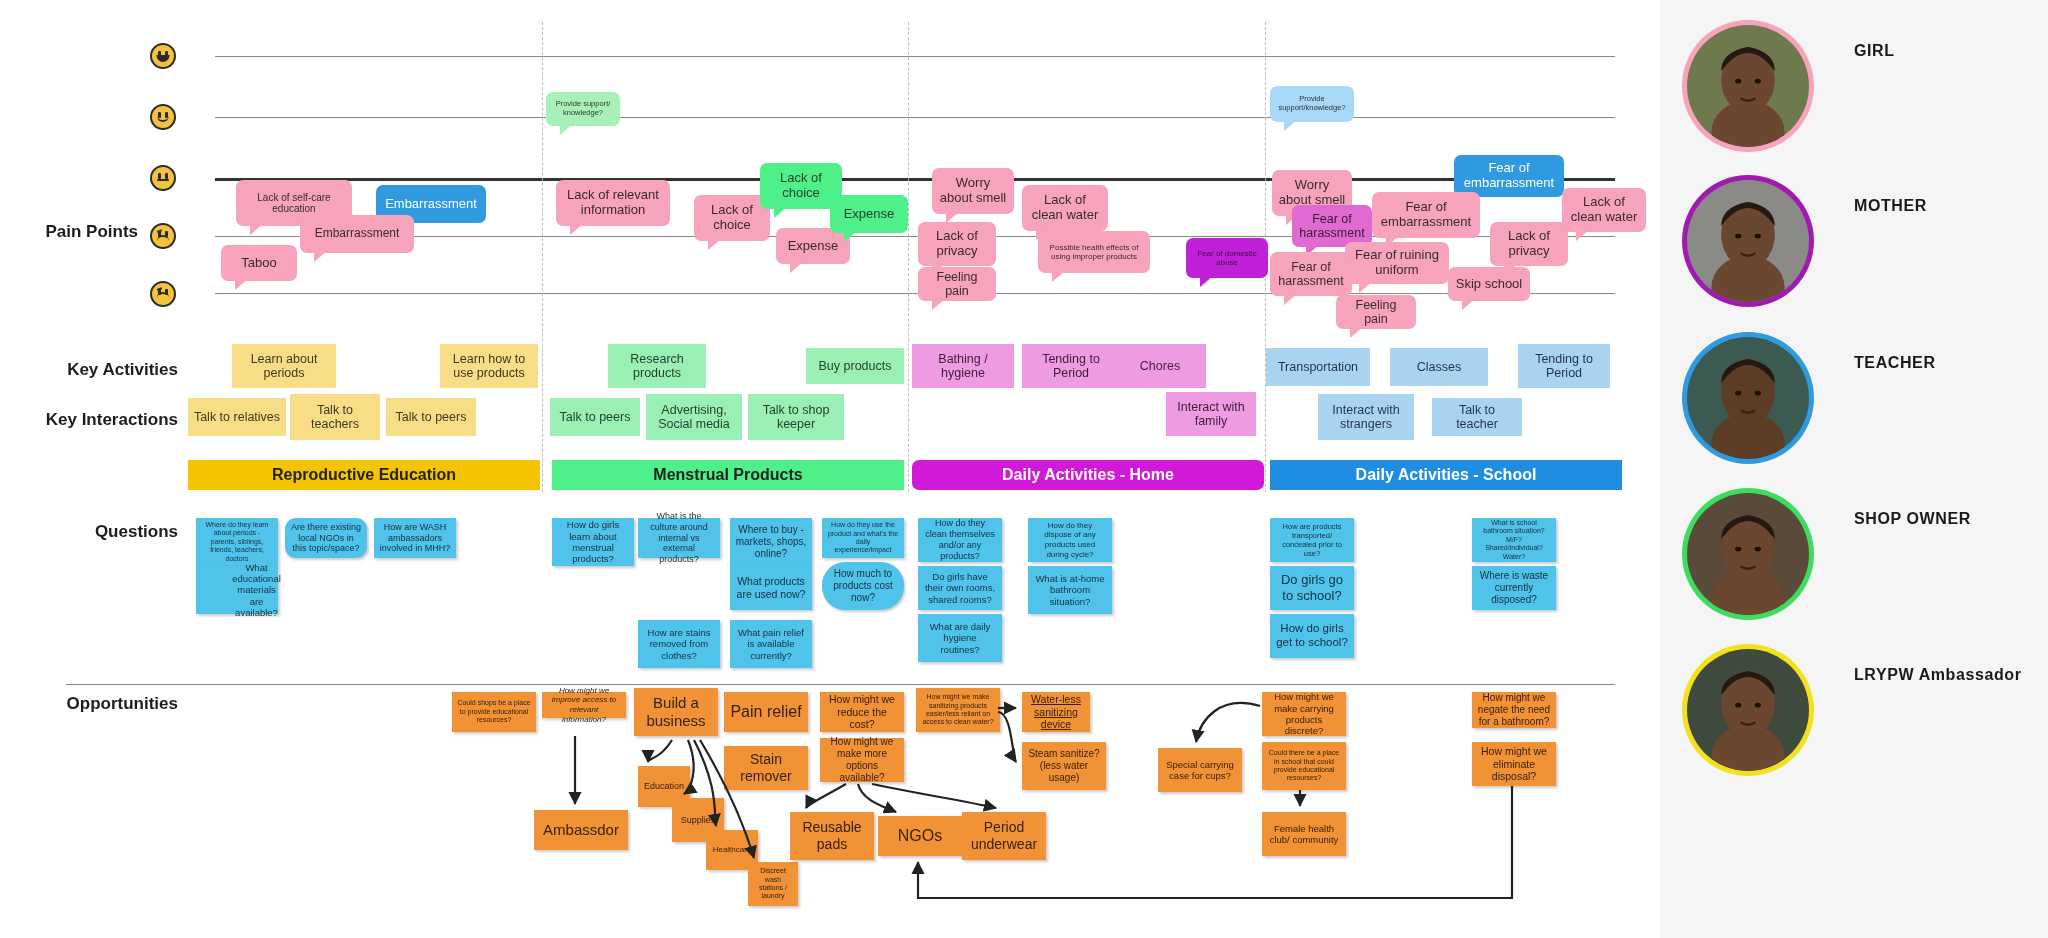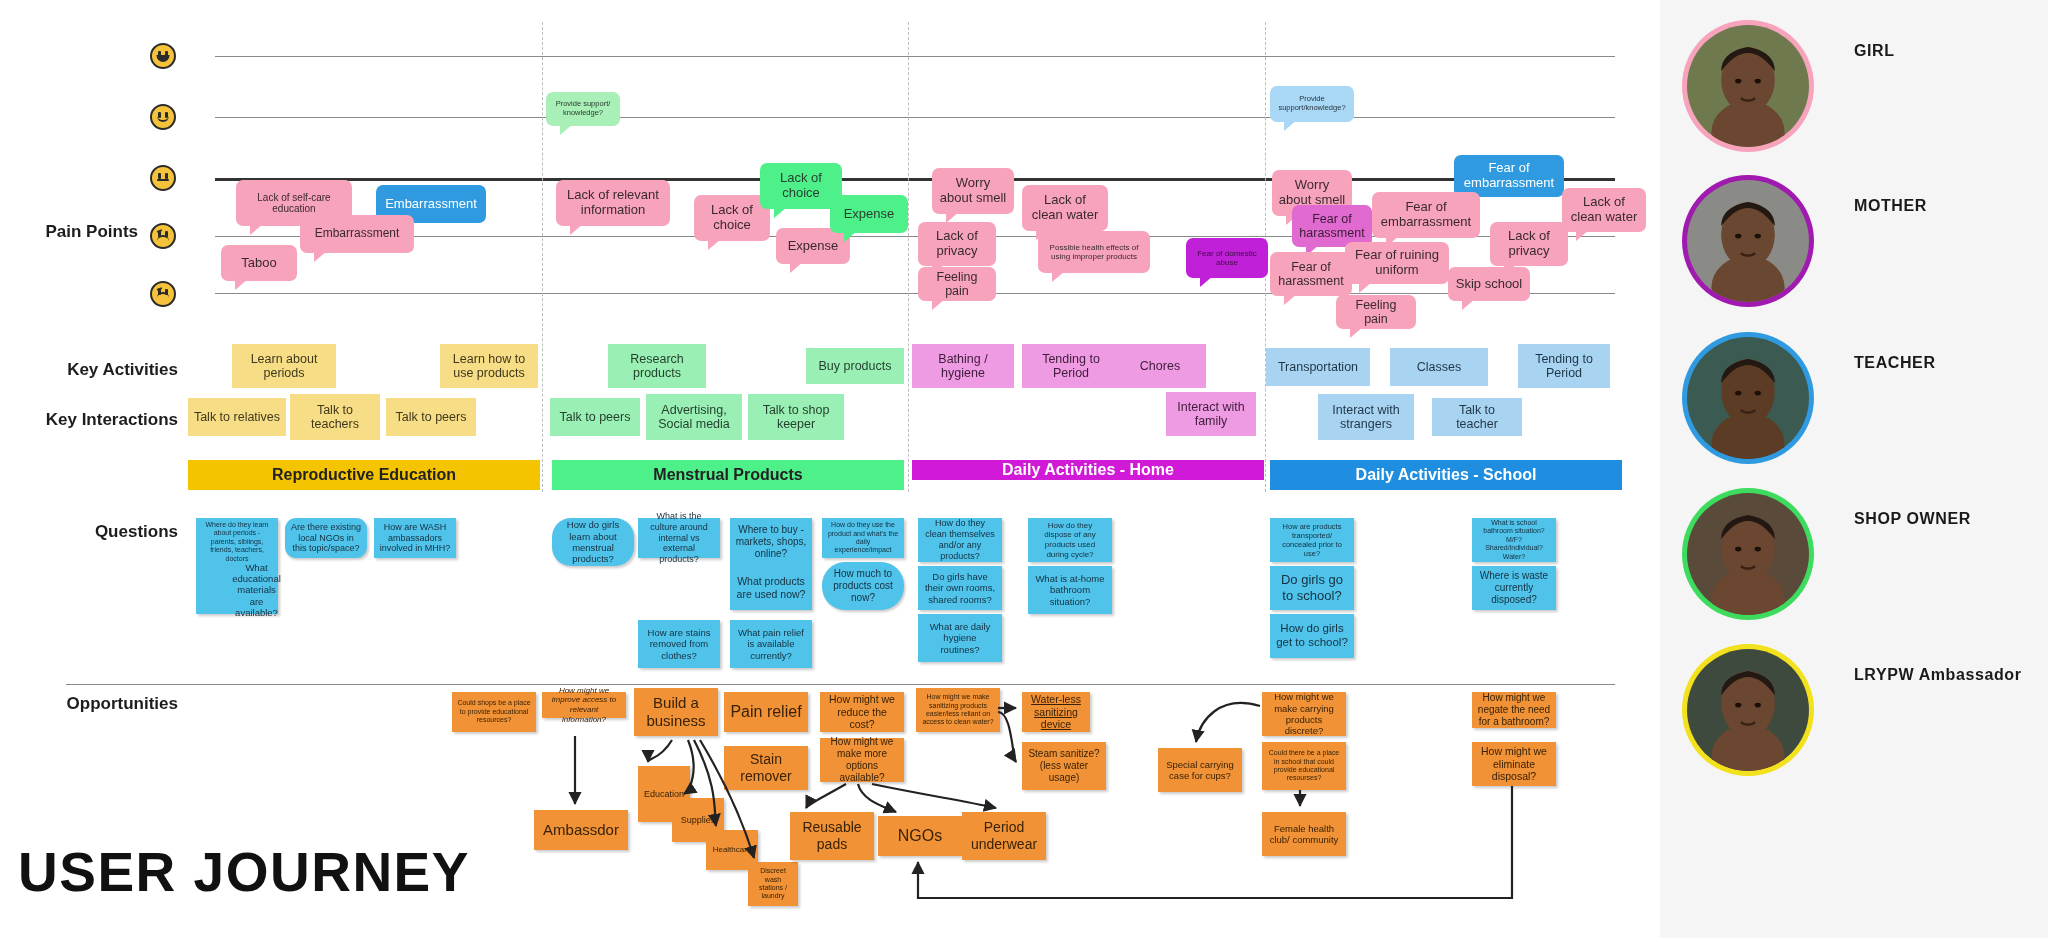--- a/index.html
+++ b/index.html
@@ -306,41 +306,41 @@
         <span>Talk to teacher</span>
       </div>
     </div>
   <div id="banners-layer">
       <div class="banner" style="left: 188px; top: 460px; width: 352px; height: 30px; background: rgb(245, 196, 0); color: rgb(34, 34, 34);">
         <span>Reproductive Education</span>
       </div>
       <div class="banner" style="left: 552px; top: 460px; width: 352px; height: 30px; background: rgb(78, 240, 138); color: rgb(34, 34, 34);">
         <span>Menstrual Products</span>
       </div>
-      <div class="banner" style="left: 912px; top: 460px; width: 352px; height: 20px; background: rgb(208, 26, 216); color: rgb(255, 255, 255);">
+      <div class="banner" style="left: 912px; top: 460px; width: 352px; height: 30px; background: rgb(208, 26, 216); color: rgb(255, 255, 255); border-radius: 7px;">
         <span>Daily Activities - Home</span>
       </div>
       <div class="banner" style="left: 1270px; top: 460px; width: 352px; height: 30px; background: rgb(31, 142, 224); color: rgb(255, 255, 255);">
         <span>Daily Activities - School</span>
       </div>
     </div>
   <div id="questions-layer">
       <div class="sticky s-blue" style="left: 196px; top: 518px; width: 82px; height: 48px; font-size: 7px;">
         <span>Where do they learn about periods - parents, siblings, friends, teachers, doctors</span>
       </div>
       <div class="sticky s-blue" style="left: 285px; top: 518px; width: 82px; height: 40px; font-size: 9px; border-radius: 11px;">
         <span>Are there existing local NGOs in this topic/space?</span>
       </div>
       <div class="sticky s-blue" style="left: 374px; top: 518px; width: 82px; height: 40px; font-size: 9px;">
         <span>How are WASH ambassadors involved in MHH?</span>
       </div>
       <div class="sticky s-blue" style="left: 196px; top: 566px; width: 82px; height: 48px; font-size: 9.5px; padding-left: 44px;">
         <span>What educational materials are available?</span>
       </div>
-      <div class="sticky s-blue" style="left: 552px; top: 518px; width: 82px; height: 48px; font-size: 9.5px; border-radius: 19px;">
+      <div class="sticky s-blue" style="left: 552px; top: 518px; width: 82px; height: 48px; font-size: 9.5px;">
         <span>How do girls learn about menstrual products?</span>
       </div>
       <div class="sticky s-blue" style="left: 638px; top: 518px; width: 82px; height: 40px; font-size: 9px;">
         <span>What is the culture around internal vs external products?</span>
       </div>
       <div class="sticky s-blue" style="left: 730px; top: 518px; width: 82px; height: 48px; font-size: 10px;">
         <span>Where to buy - markets, shops, online?</span>
       </div>
       <div class="sticky s-blue" style="left: 822px; top: 518px; width: 82px; height: 40px; font-size: 7px;">
         <span>How do they use the product and what's the daily experience/impact</span>
@@ -412,21 +412,21 @@
       </div>
       <div class="sticky s-orange" style="left: 1472px; top: 692px; width: 84px; height: 36px; font-size: 10px;">
         <span>How might we negate the need for a bathroom?</span>
       </div>
       <div class="sticky s-orange" style="left: 1262px; top: 692px; width: 84px; height: 44px; font-size: 9.5px;">
         <span>How might we make carrying products discrete?</span>
       </div>
       <div class="sticky s-orange" style="left: 534px; top: 810px; width: 94px; height: 40px; font-size: 15px;">
         <span>Ambassdor</span>
       </div>
-      <div class="sticky s-orange" style="left: 638px; top: 766px; width: 52px; height: 56px; font-size: 9px; text-align: center;">
+      <div class="sticky s-orange" style="left: 638px; top: 766px; width: 52px; height: 41px; font-size: 9px; text-align: center;">
         <span>Education</span>
       </div>
       <div class="sticky s-orange" style="left: 672px; top: 798px; width: 52px; height: 44px; font-size: 9px;">
         <span>Supplies</span>
       </div>
       <div class="sticky s-orange" style="left: 706px; top: 830px; width: 52px; height: 40px; font-size: 8px;">
         <span>Healthcare</span>
       </div>
       <div class="sticky s-orange" style="left: 748px; top: 862px; width: 50px; height: 44px; font-size: 7px;">
         <span>Discreet wash stations / laundry</span>
@@ -479,21 +479,20 @@
       <path d="M858,784 C862,800 882,806 896,812"></path>
       <path d="M872,784 C930,796 960,800 996,808"></path>
       <path d="M998,708 L1016,708"></path>
       <path d="M998,712 C1012,712 1012,756 1016,762"></path>
       <path d="M1260,706 C1220,694 1200,720 1196,742"></path>
       <path d="M1300,790 L1300,806"></path>
       <path d="M1512,786 L1512,898 L918,898 L918,862"></path>
     </g>
   </svg>
 
-  <div id="bigtitle">USER JOURNEY</div>
 </div>
 
 <div id="sidebar">
   <div id="personas-layer">
       <div class="persona" style="top: 20px;">
         <div class="pcircle" style="background: rgb(247, 163, 187);">
           <div class="inner" style="background: rgb(110, 122, 78);">
             <svg viewBox="0 0 100 100" class="face">
               <ellipse cx="50" cy="88" rx="30" ry="26" fill="#6b4630"></ellipse>
               <ellipse cx="50" cy="45" rx="22" ry="27" fill="#6b4630"></ellipse>

